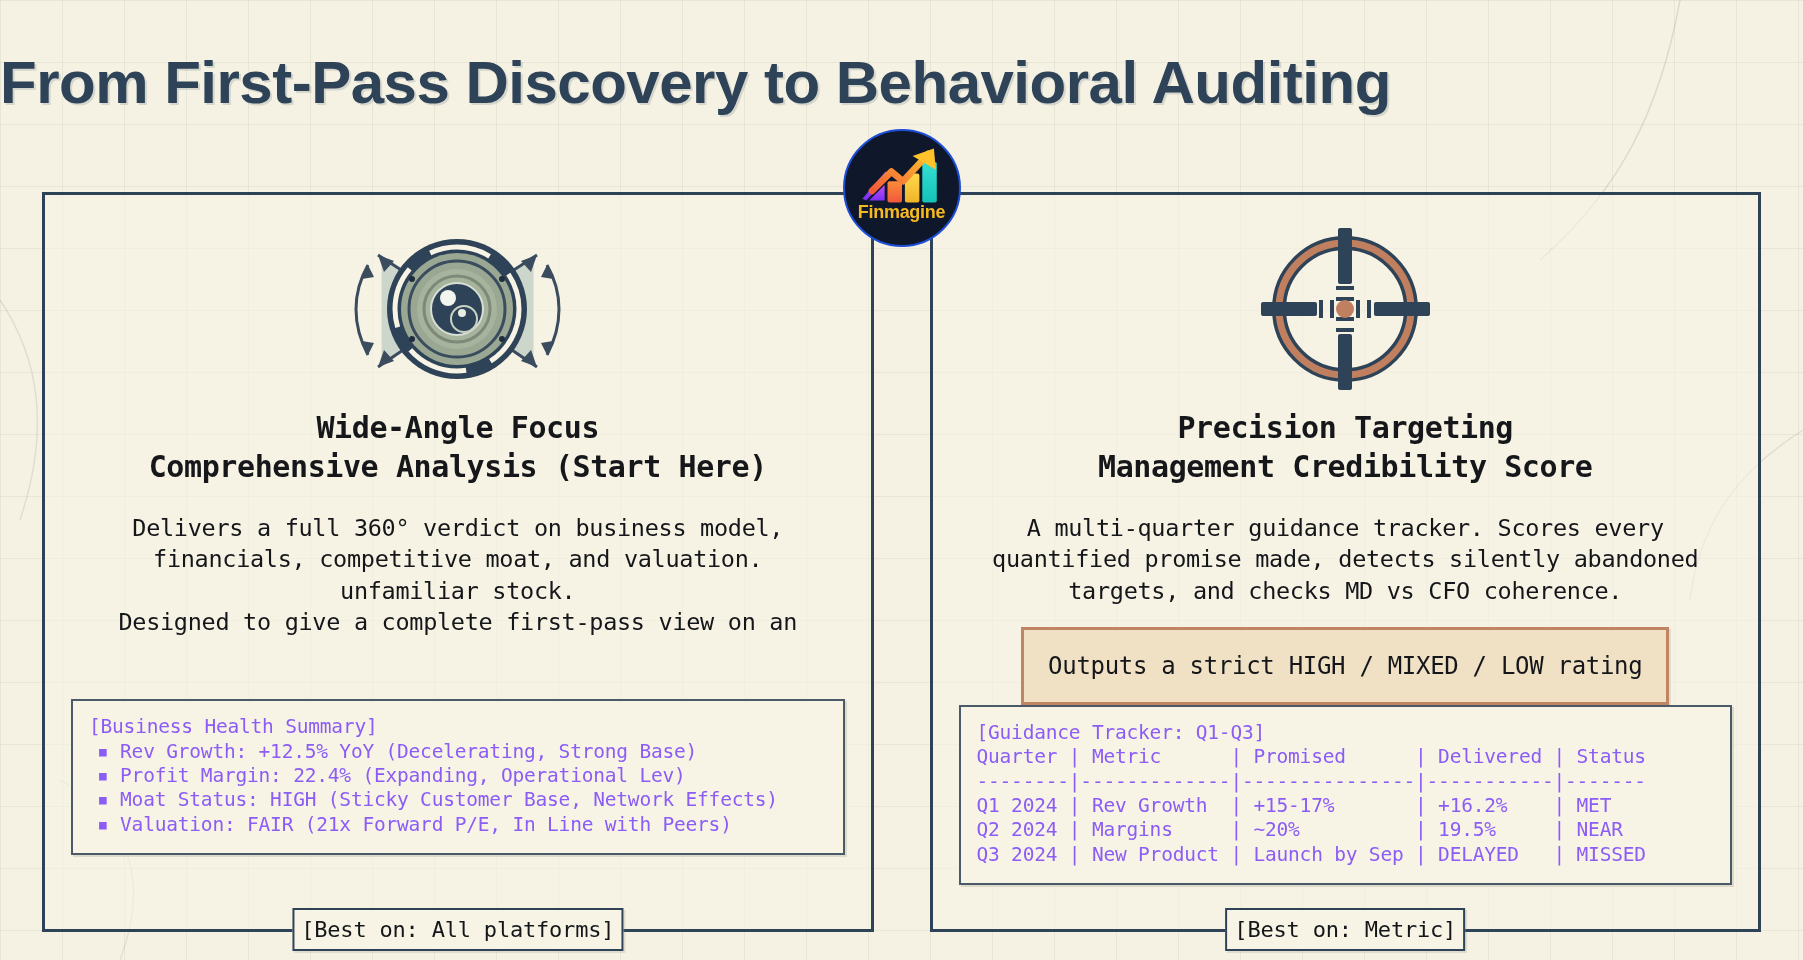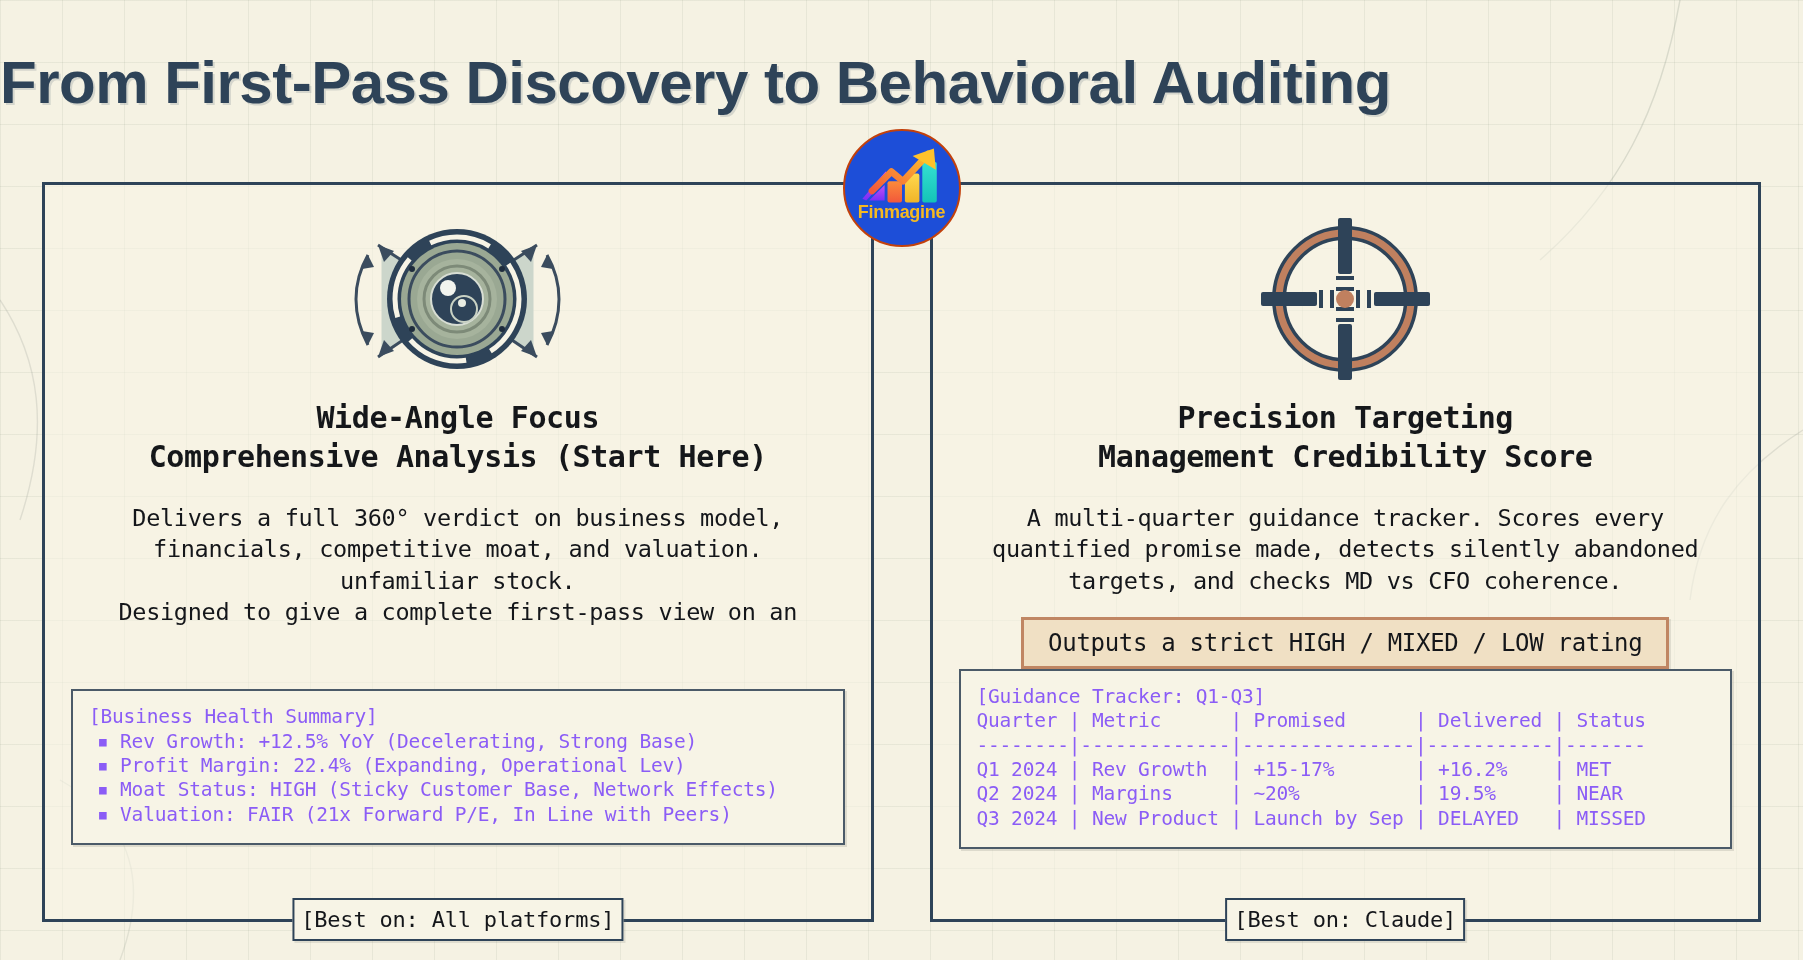--- a/index.html
+++ b/index.html
@@ -43,21 +43,21 @@
     font-size: 60px;
     letter-spacing: -0.5px;
     color: #2e4358;
     text-shadow: 2px 2px 0 rgba(120,130,140,0.25);
     z-index: 3;
   }
 
   
   #panels {
     position: absolute;
-    top: 182px;
+    top: 192px;
     left: 42px;
     right: 42px;
     height: 740px;
     display: flex;
     gap: 56px;
     z-index: 2;
   }
 
   .panel {
     flex: 1;
@@ -109,21 +109,21 @@
     line-height: 1.33;
     margin-top: 27px;
     letter-spacing: -0.3px;
   }
 
   
   .highlight-bar {
     margin-top: 20px;
     background: #f0e0c4;
     border: 3px solid #c08663;
-    padding: 9px 24px;
+    padding: 22px 24px;
     font-size: 24px;
     color: #14161a;
     text-align: center;
     letter-spacing: -0.3px;
     box-shadow: 2px 2px 0 rgba(120,120,110,0.18);
   }
 
   
   .code-box {
     margin-top: auto;
@@ -161,22 +161,22 @@
 
   
   #logo {
     position: absolute;
     top: 129px;
     left: 50%;
     transform: translateX(-50%);
     width: 118px;
     height: 118px;
     border-radius: 50%;
-    background: #1d4ed8;
-    border: 2px solid #c2410c;
+    background: #0f172a;
+    border: 2px solid #1d4ed8;
     display: flex;
     align-items: center;
     justify-content: center;
     z-index: 6;
     overflow: hidden;
   }
   #logo-text {
     position: absolute;
     bottom: 22px;
     left: 0;
@@ -315,21 +315,21 @@
 
     <div class="code-box">
       <div class="code-line">[Guidance Tracker: Q1-Q3]</div>
       <div class="code-line">Quarter | Metric      | Promised      | Delivered | Status</div>
       <div class="code-line">--------|-------------|---------------|-----------|-------</div>
       <div class="code-line">Q1 2024 | Rev Growth  | +15-17%       | +16.2%    | MET</div>
       <div class="code-line">Q2 2024 | Margins     | ~20%          | 19.5%     | NEAR</div>
       <div class="code-line">Q3 2024 | New Product | Launch by Sep | DELAYED   | MISSED</div>
     </div>
 
-    <div class="footer-badge">[Best on: Claude]</div>
+    <div class="footer-badge">[Best on: Metric]</div>
   </div>
 </div>
 
 <div id="logo">
   <svg width="118" height="118" viewBox="0 0 118 118">
     <defs>
       <linearGradient id="gBar1" x1="0" y1="1" x2="0" y2="0">
         <stop offset="0%" stop-color="#7b2ff7"></stop>
           <stop offset="100%" stop-color="#c850f2"></stop>
       </linearGradient>

